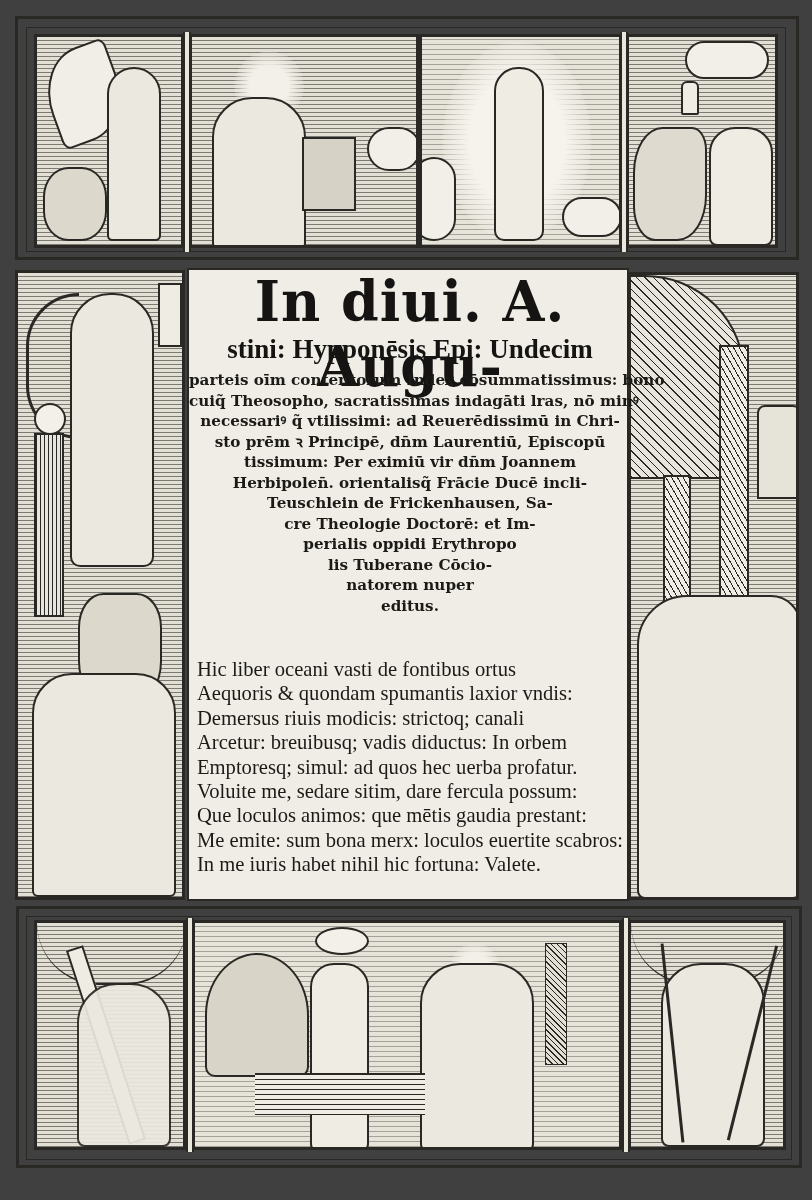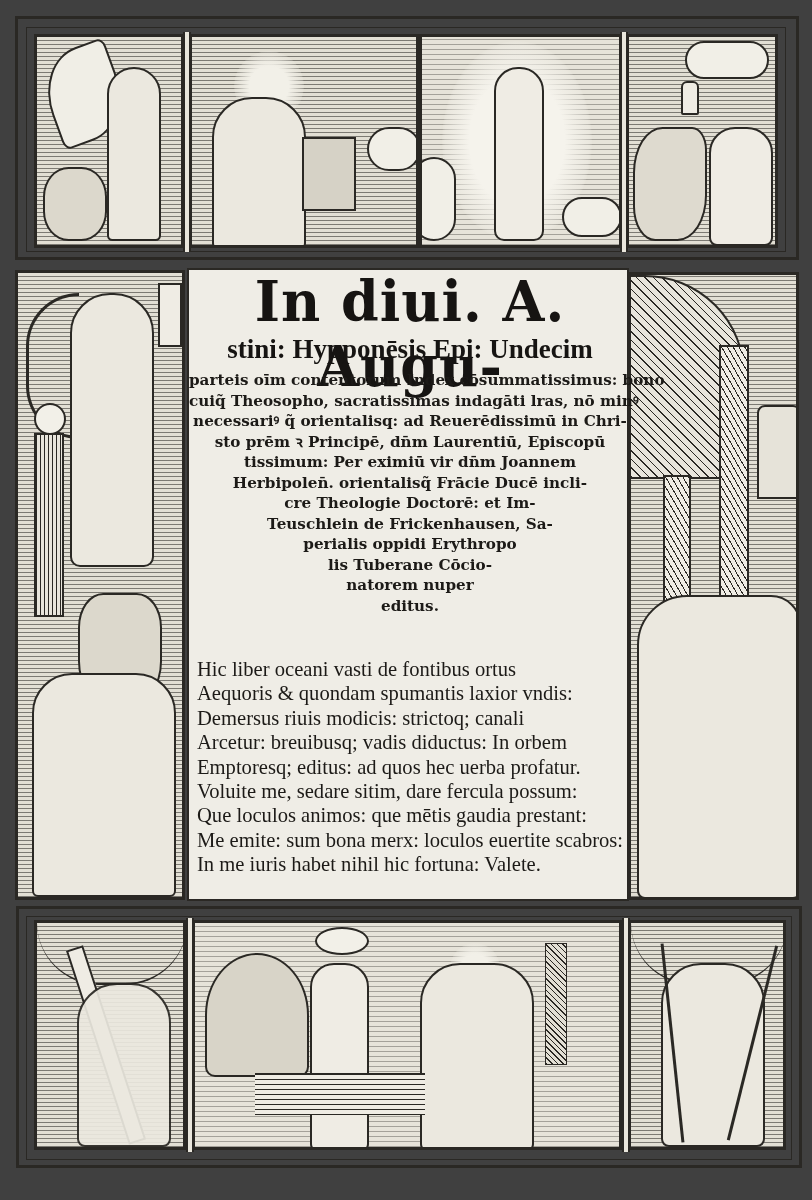--- a/index.html
+++ b/index.html
@@ -85,37 +85,37 @@
     <div class="figure" style="left:126px;top:130px;width:40px;height:90px;background:#e6e3d9;border:2px solid #2a2824;border-radius:8px 8px 0 0;"></div>
     <div class="figure" style="left:6px;top:320px;width:160px;height:300px;background:#ebe8df;border:2px solid #2a2824;border-radius:50px 30px 8px 8px;"></div>
   </div>
 
   <div class="textblock">
     <div class="title-main">In diui. A. Augu-</div>
     <div class="title-sub">stini: Hypponēsis Epi: Undecim</div>
     <div class="bl-lines">
       <div>parteis oīm contentorum Index cōsummatissimus: bono</div>
       <div>cuiq̃ Theosopho, sacratissimas indagāti lras, nō minꝰ</div>
-      <div>necessariꝰ q̃ orientalisq: ad Reuerēdissimū in Chri-</div>
+      <div>necessariꝰ q̃ vtilissimi: ad Reuerēdissimū in Chri-</div>
       <div>sto prēm ꝛ Principē, dn̄m Laurentiū, Episcopū</div>
       <div>tissimum: Per eximiū vir dn̄m Joannem</div>
       <div>Herbipolen̄. orientalisq̃ Frācie Ducē incli-</div>
+      <div>Teuschlein de Frickenhausen, Sa-</div>
       <div>cre Theologie Doctorē: et Im-</div>
-      <div>Teuschlein de Frickenhausen, Sa-</div>
       <div>perialis oppidi Erythropo</div>
       <div>lis Tuberane Cōcio-</div>
       <div>natorem nuper</div>
       <div>editus.</div>
     </div>
     <div class="epi-body">
       <div>Hic liber oceani vasti de fontibus ortus</div>
       <div>Aequoris &amp; quondam spumantis laxior vndis:</div>
       <div>Demersus riuis modicis: strictoq; canali</div>
       <div>Arcetur: breuibusq; vadis diductus: In orbem</div>
-      <div>Emptoresq; editus: ad quos hec uerba profatur.</div>
+      <div>Emptoresq; simul: ad quos hec uerba profatur.</div>
       <div>Voluite me, sedare sitim, dare fercula possum:</div>
       <div>Que loculos animos: que mētis gaudia prestant:</div>
       <div>Me emite: sum bona merx: loculos euertite scabros:</div>
       <div>In me iuris habet nihil hic fortuna: Valete.</div>
     </div>
   </div>
 
   <div class="frame" style="left:16px;top:906px;width:786px;height:262px;"></div>
   <div class="frame-inner" style="left:26px;top:916px;width:766px;height:244px;"></div>
 

